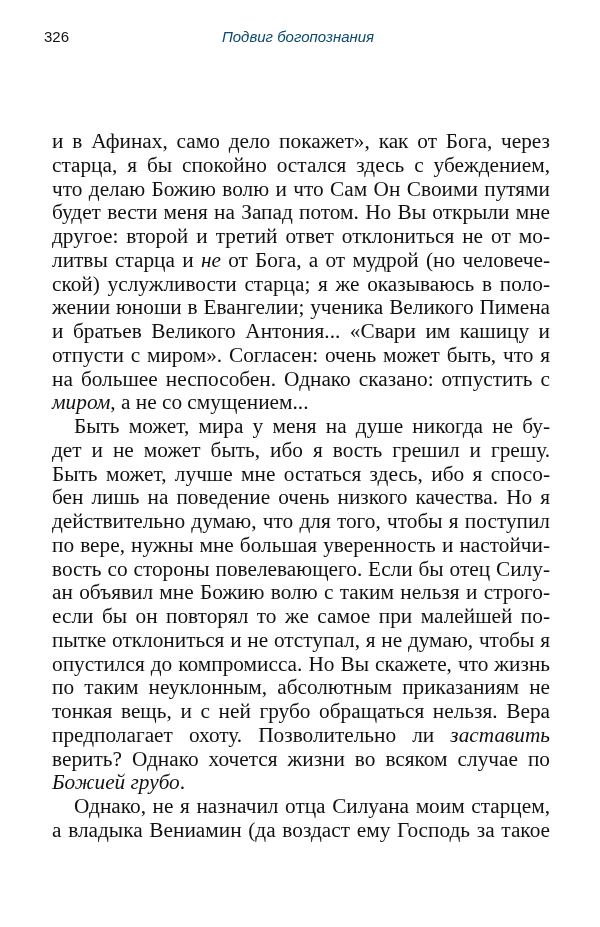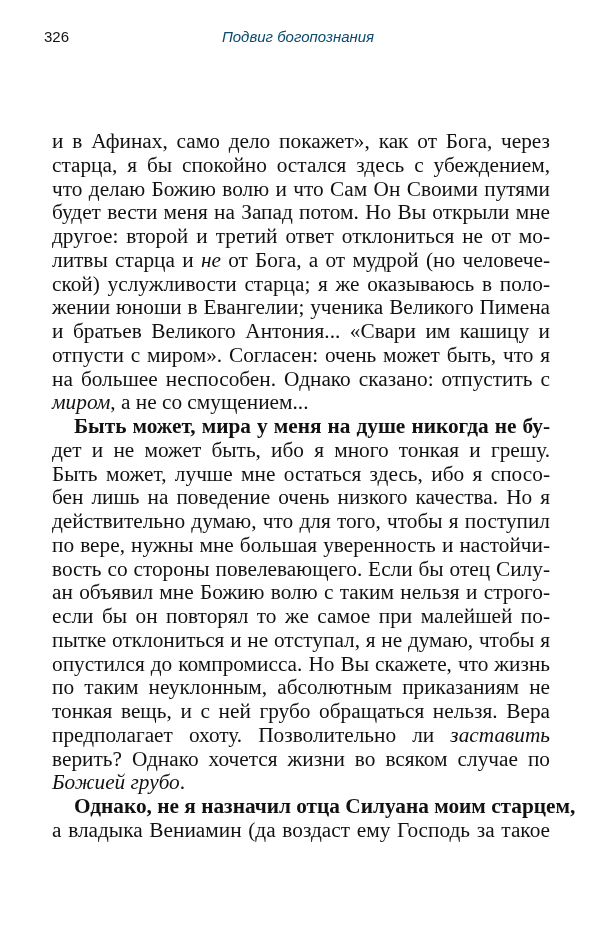--- a/index.html
+++ b/index.html
@@ -4,21 +4,21 @@
 <style>
   html, body { margin:0; padding:0; background:#ffffff; }
   body { width:600px; height:927px; position:relative; overflow:hidden;
          font-family:"Liberation Serif","DejaVu Serif",serif; color:#111; }
   .header { position:absolute; top:28px; left:44px; width:498px; height:24px;text-decoration:underline; }
   .page-num { position:absolute; left:0; top:0; font-size:15px; font-family:"Liberation Sans","DejaVu Sans",sans-serif; color:#111;}
   .running-title { position:absolute; left:0; right:0; top:0; text-align:center; font-size:15px; font-style:italic; font-family:"Liberation Sans","DejaVu Sans",sans-serif; color:#0c4a6e; padding-left:10px;}
   .body { position:absolute; top:86px; left:52px; width:498px;margin-top:44px; }
   .line { display:block; height:23.75px; line-height:23.75px; font-size:21.3px; white-space:nowrap; text-align:justify; text-align-last:justify; }
   .line.last { text-align-last:left; }
-  .line.indent { padding-left:22px;font-weight:bold; }
+  .line.indent { padding-left:22px; }
   i { font-style:italic; }
 </style>
 </head>
 <body>
 
 <div class="header">
   <span class="page-num">326</span>
   <span class="running-title">Подвиг богопознания</span>
 </div>
 
@@ -29,21 +29,21 @@
     <span class="line">будет вести меня на Запад потом. Но Вы открыли мне</span>
     <span class="line">другое: второй и третий ответ отклониться не от мо-</span>
     <span class="line">литвы старца и <i>не</i> от Бога, а от мудрой (но человече-</span>
     <span class="line">ской) услужливости старца; я же оказываюсь в поло-</span>
     <span class="line">жении юноши в Евангелии; ученика Великого Пимена</span>
     <span class="line">и братьев Великого Антония... «Свари им кашицу и</span>
     <span class="line">отпусти с миром». Согласен: очень может быть, что я</span>
     <span class="line">на большее неспособен. Однако сказано: отпустить с</span>
     <span class="line last"><i>миром</i>, а не со смущением...</span>
     <span class="line indent">Быть может, мира у меня на душе никогда не бу-</span>
-    <span class="line">дет и не может быть, ибо я много тонкая и грешу.</span>
+    <span class="line">дет и не может быть, ибо я вость грешил и грешу.</span>
     <span class="line">Быть может, лучше мне остаться здесь, ибо я спосо-</span>
     <span class="line">бен лишь на поведение очень низкого качества. Но я</span>
     <span class="line">действительно думаю, что для того, чтобы я поступил</span>
     <span class="line">по вере, нужны мне большая уверенность и настойчи-</span>
     <span class="line">вость со стороны повелевающего. Если бы отец Силу-</span>
     <span class="line">ан объявил мне Божию волю с таким нельзя и строго-</span>
     <span class="line">если бы он повторял то же самое при малейшей по-</span>
     <span class="line">пытке отклониться и не отступал, я не думаю, чтобы я</span>
     <span class="line">опустился до компромисса. Но Вы скажете, что жизнь</span>
     <span class="line">по таким неуклонным, абсолютным приказаниям не</span>

